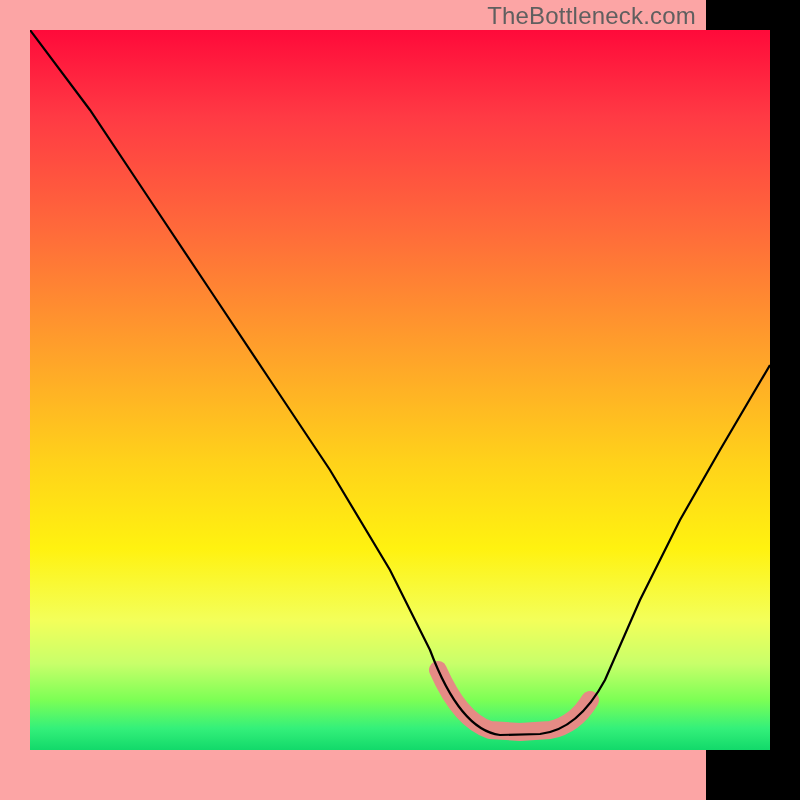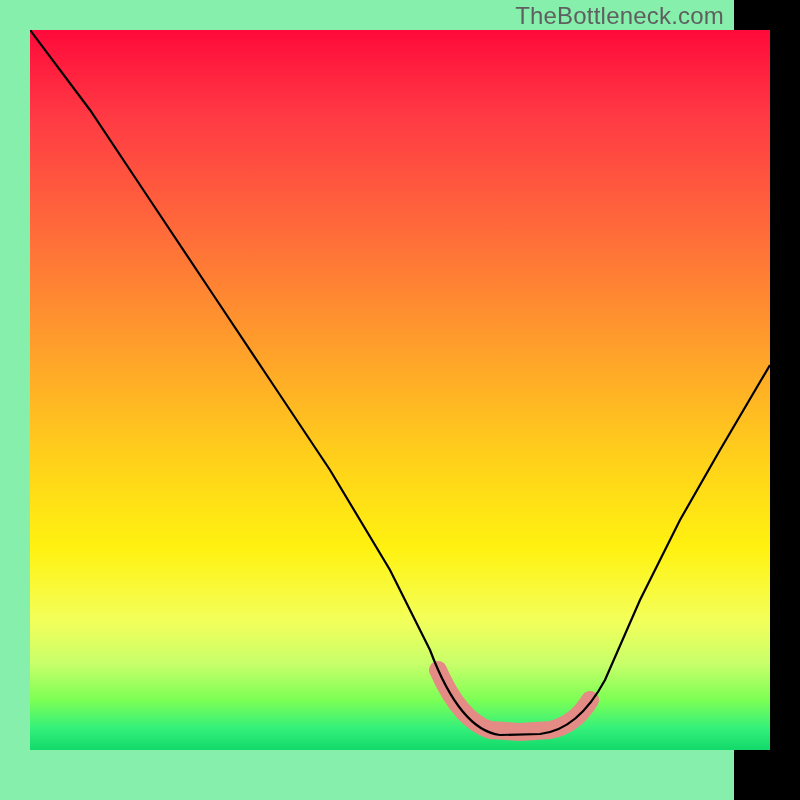--- a/index.html
+++ b/index.html
@@ -8,22 +8,21 @@
     width: 800px;
     height: 800px;
     background: #000;
     overflow: hidden;
     font-family: Arial, Helvetica, sans-serif;
   }
   .frame {
     position: relative;
     width: 706px;
     height: 800px;
-    background: #86efac;
-    padding-left: 28px;
+    background: #fca5a5;
   }
   .watermark {
     position: absolute;
     top: 2px;
     right: 10px;
     color: #5f5f5f;
     font-size: 24px;
     font-weight: 400;
     letter-spacing: 0.2px;
     z-index: 5;

